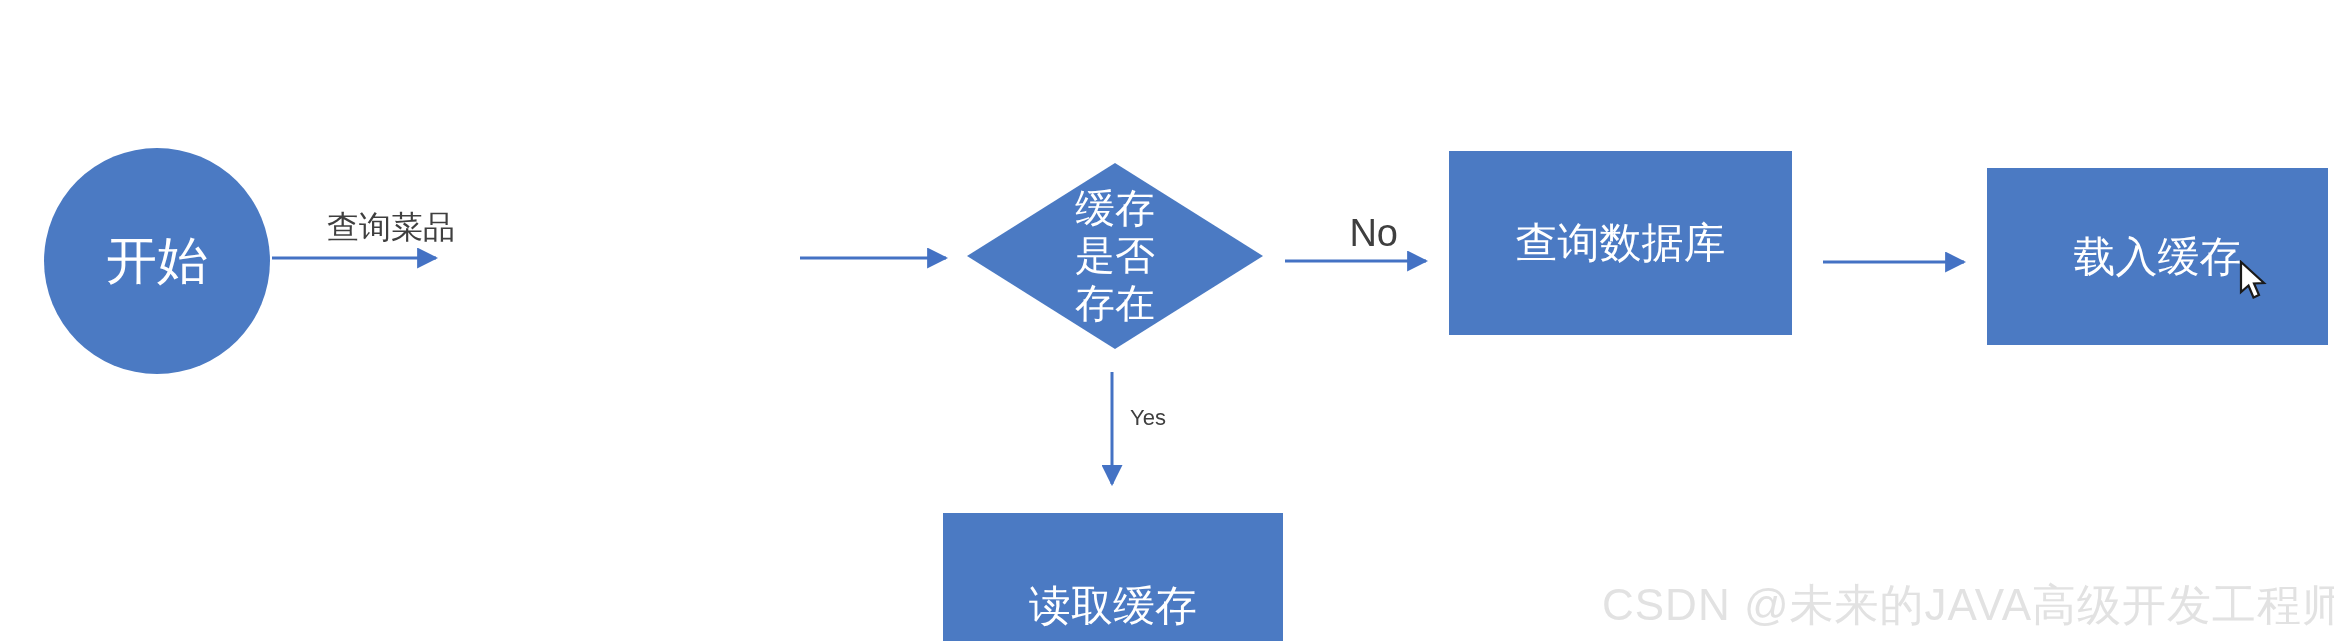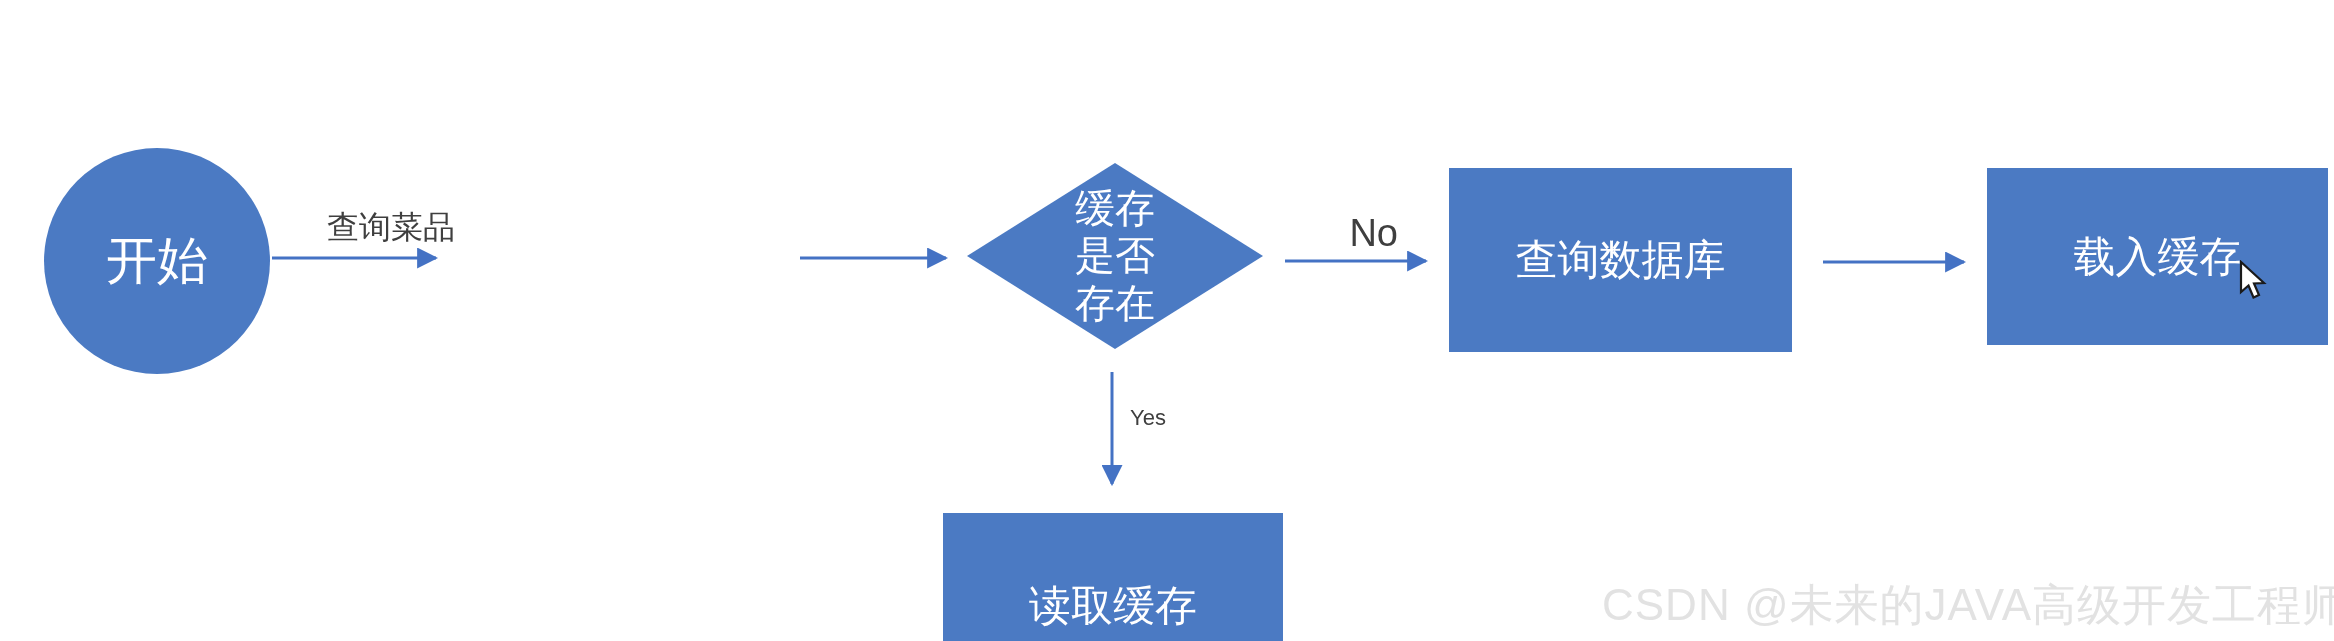--- a/index.html
+++ b/index.html
@@ -33,21 +33,21 @@
   .node.diamond .label{
     position:relative;
     white-space:pre-line;
     line-height:1.18;
     font-size:40px;
   }
 
   #node-start{left:44px;top:148px;width:226px;height:226px;font-size:51px;}
   #node-backend{left:441px;top:165px;width:339px;height:185px;font-size:42px;}
   #node-cache-check{left:967px;top:163px;width:296px;height:186px;align-items:center;}
-  #node-query-db{left:1449px;top:168px;width:343px;height:184px;font-size:42px;}
+  #node-query-db{left:1449px;top:151px;width:343px;height:184px;font-size:42px;}
   #node-load-cache{left:1987px;top:168px;width:341px;height:177px;font-size:42px;}
   #node-read-cache{left:943px;top:513px;width:340px;height:185px;font-size:42px;}
 
   
   .edge-label{
     position:absolute;
     color:var(--edge-label-text,#3f3f3f);
     text-align:right;
   }
   #label-query-dish{left:255px;top:206px;width:200px;font-size:32px;}

